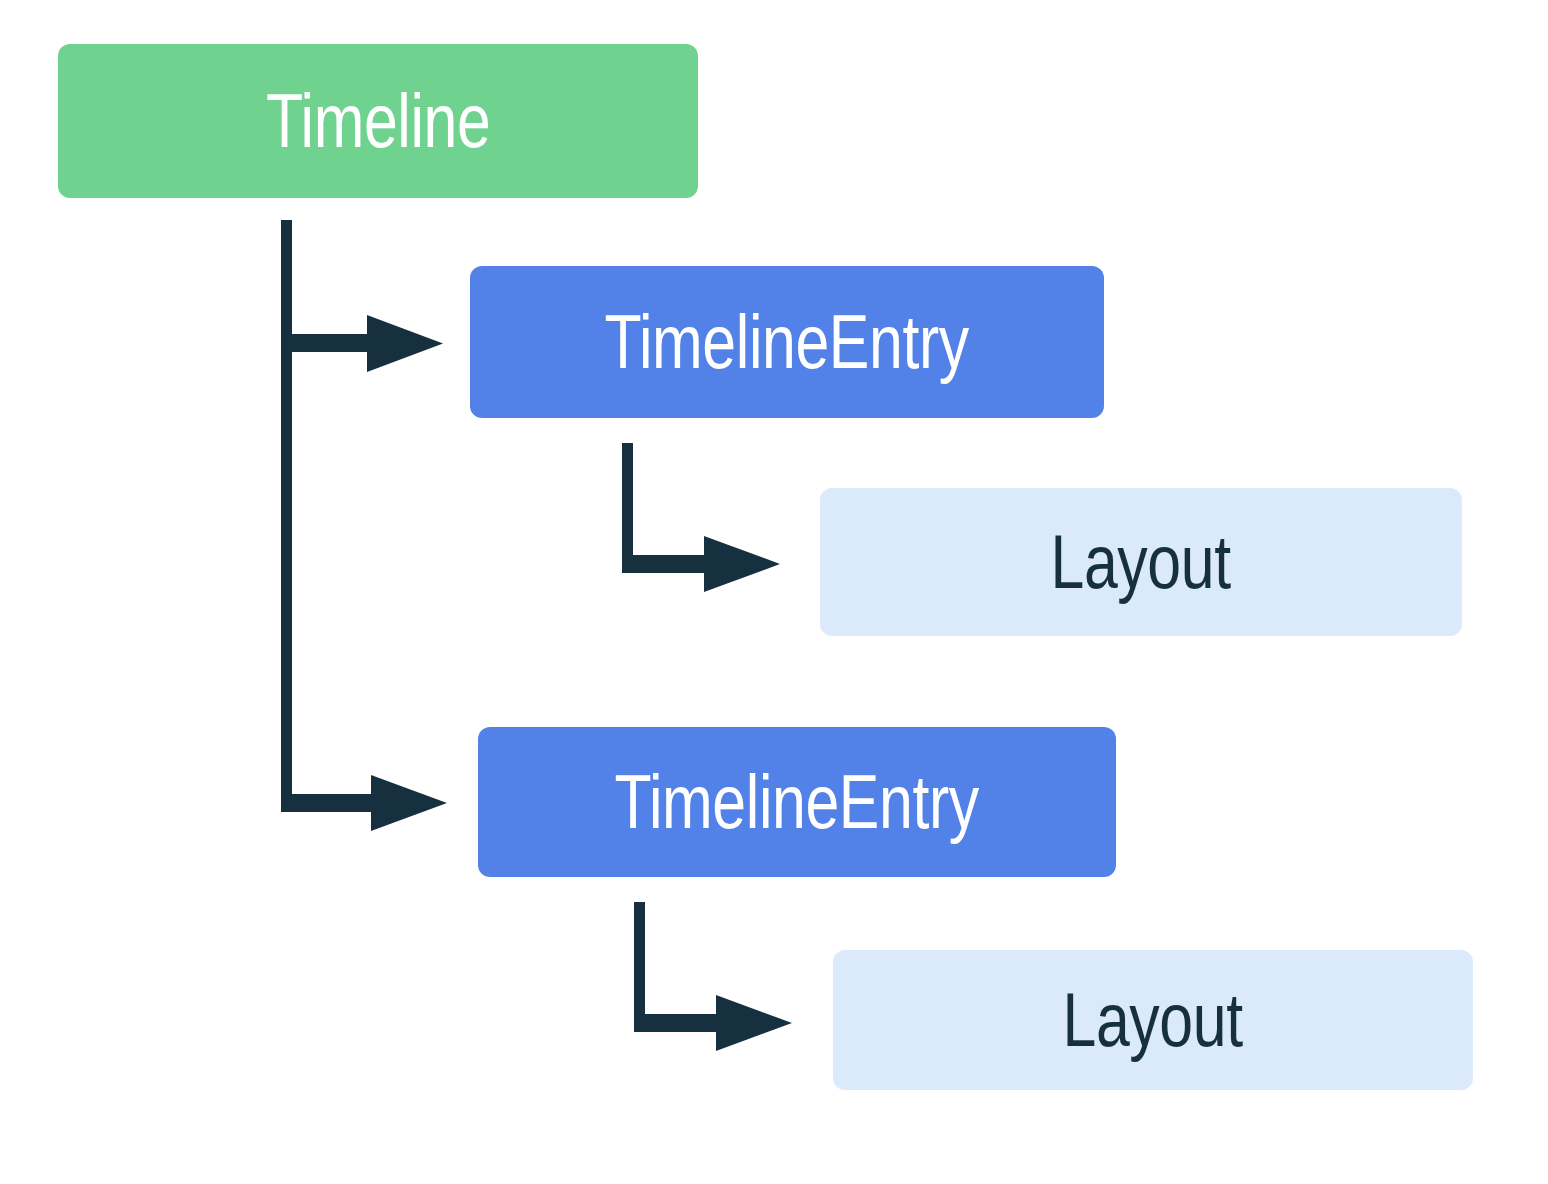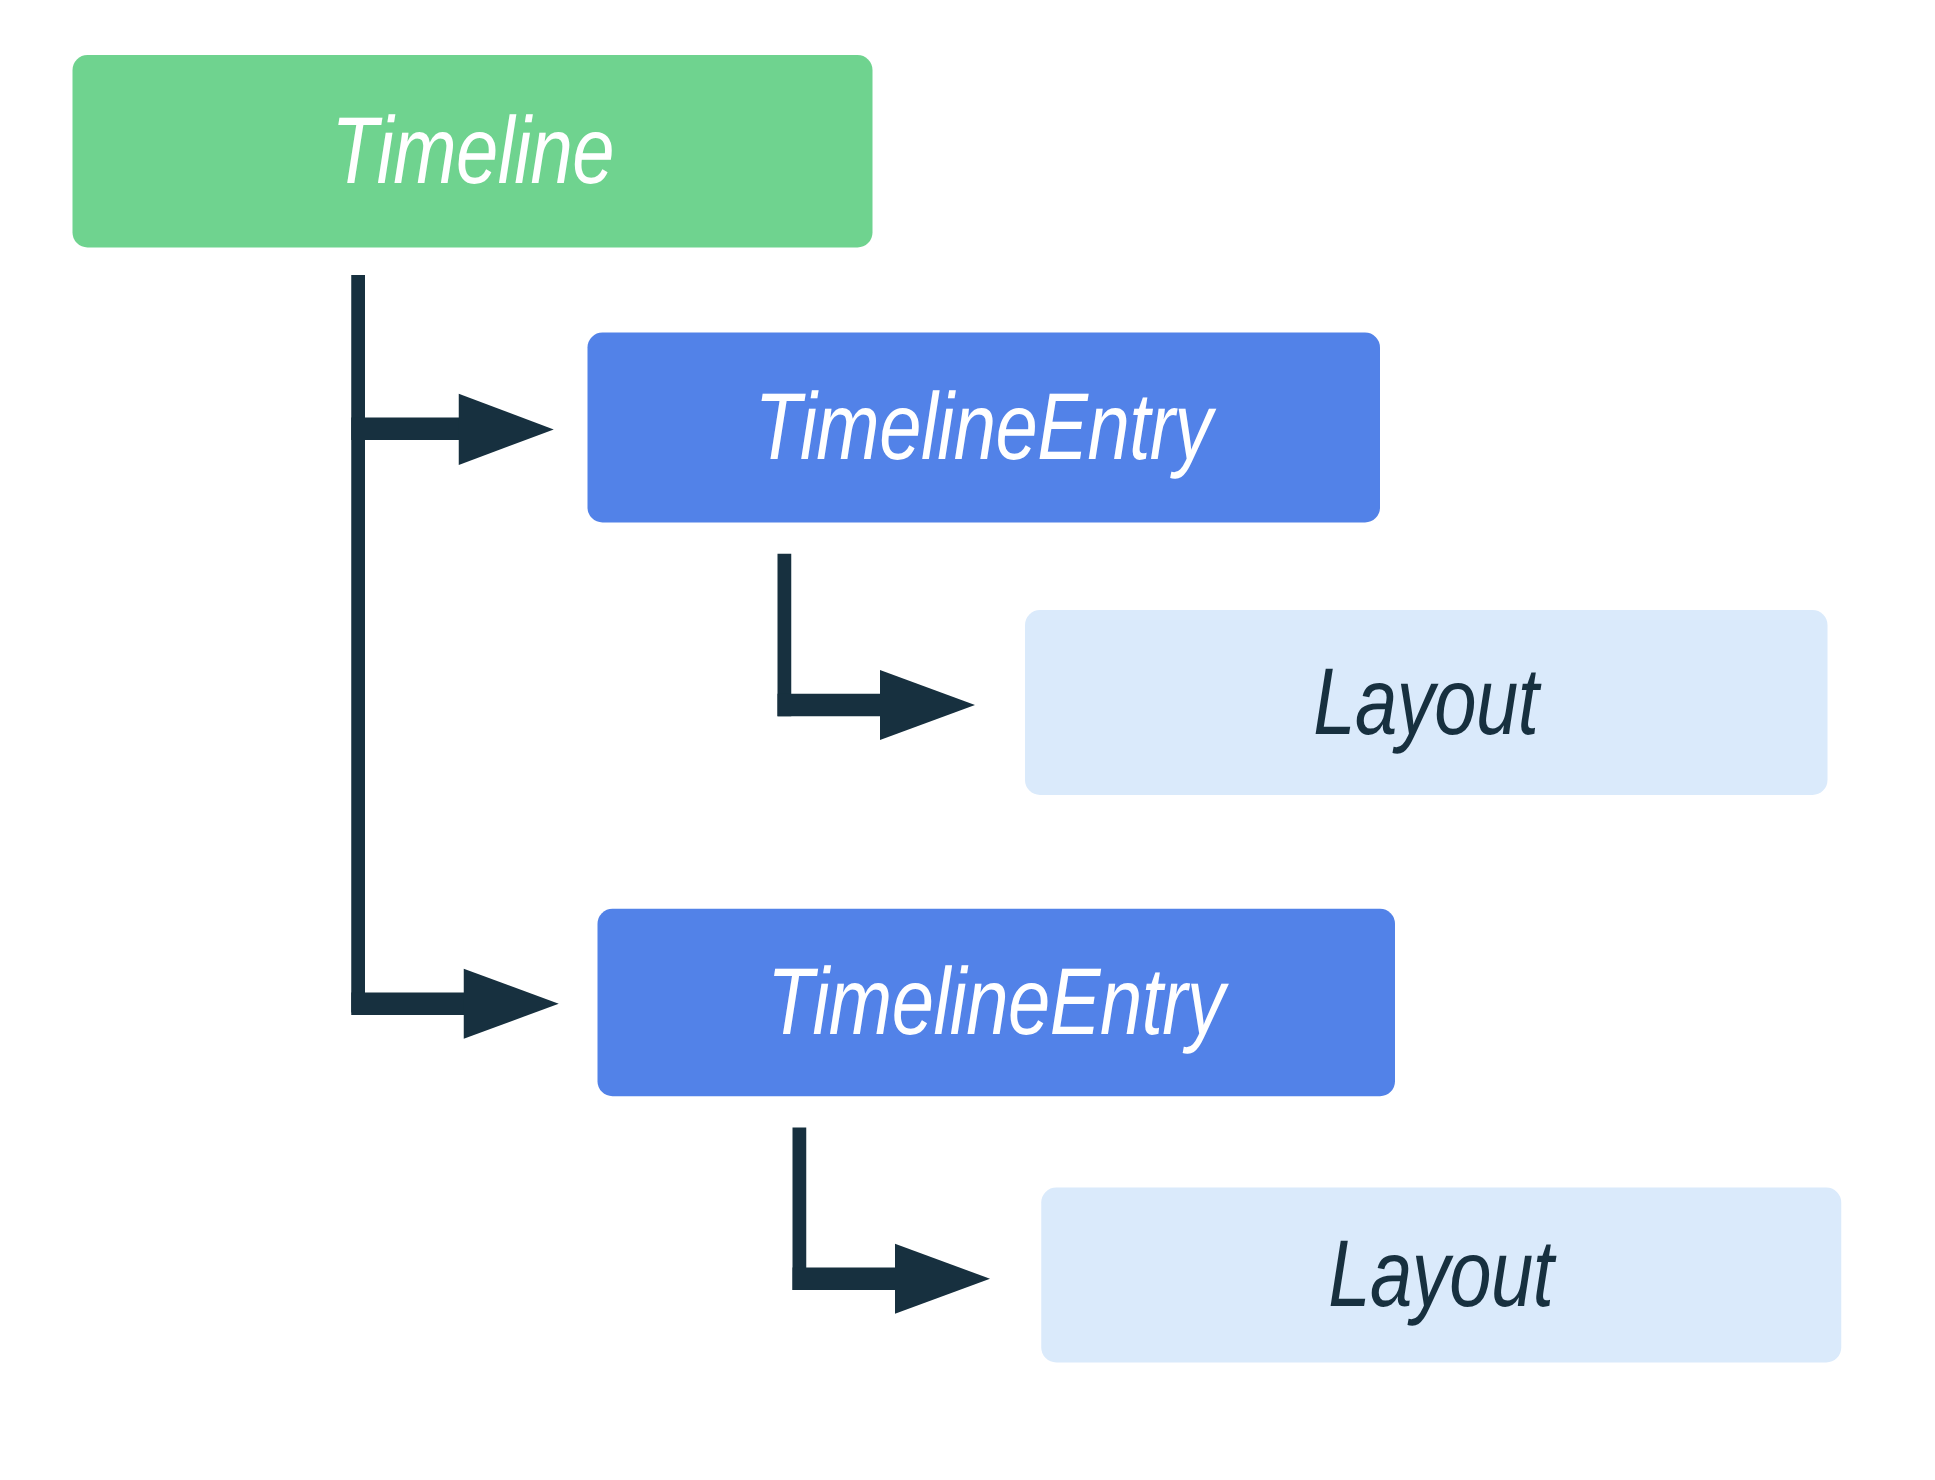--- a/index.html
+++ b/index.html
@@ -12,21 +12,20 @@
     width: 1548px;
     height: 1184px;
     overflow: hidden;
     font-family: "Liberation Sans", "DejaVu Sans", sans-serif;
   }
   #diagram-root {
     position: relative;
     width: 1304px;
     height: 1184px;
     background: #ffffff;
-    font-style: italic;
   }
   #diagram-svg {
     position: absolute;
     left: 0;
     top: 0;
     width: 1548px;
     height: 1184px;
     display: block;
   }
   .node-box {

